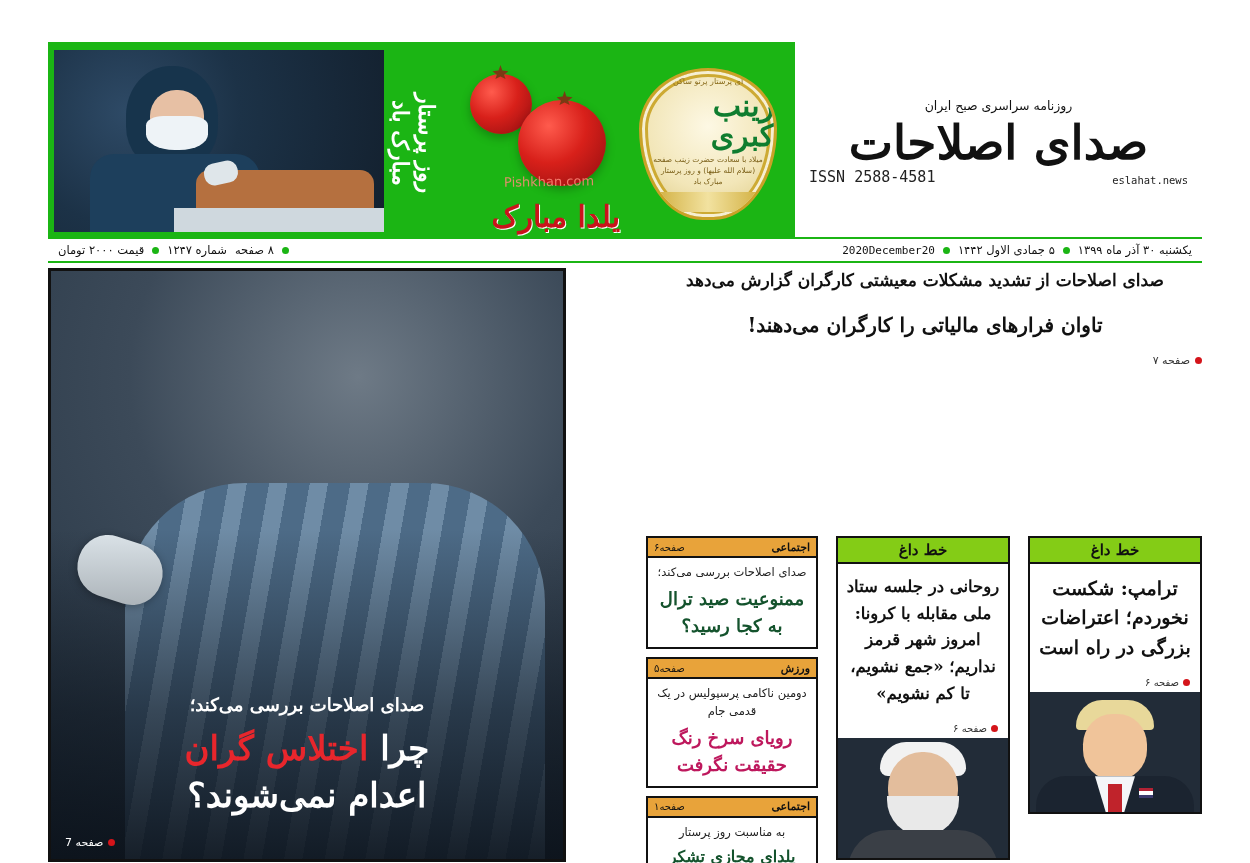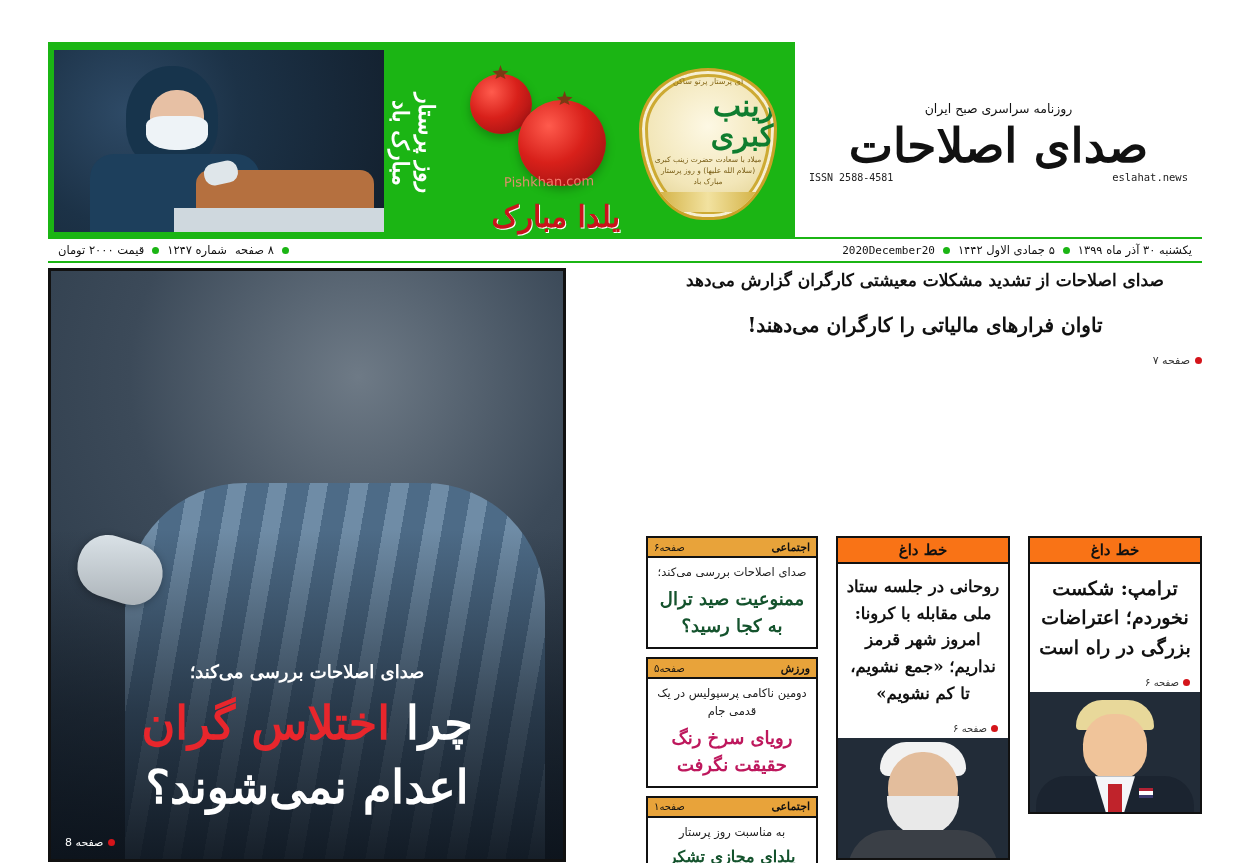--- a/index.html
+++ b/index.html
@@ -57,21 +57,21 @@
   }
   .logo-bottom {
     width: 100%;
     display: flex;
     justify-content: space-between;
     align-items: flex-end;
     padding: 0 14px;
     font-size: 10.5px;
     color: #222;
   }
-  .logo-issn { font-family: "DejaVu Sans Mono", monospace; font-size: 10px; }
+  .logo-issn { font-family: "DejaVu Sans Mono", monospace; font-size: 15px; }
   .logo-site { font-family: "DejaVu Sans Mono", monospace; font-size: 10.5px; }
 
   
   .seal {
     position: absolute;
     right: 425px; top: 26px;
     width: 138px; height: 152px;
     border-radius: 50% 50% 46% 46% / 40% 40% 60% 60%;
     background:
       radial-gradient(circle at 50% 38%, #fdf8e4 0%, #f2e6b8 55%, #d9c477 100%);
@@ -309,21 +309,21 @@
     direction: rtl; text-align: center;
   }
   .ps-kicker {
     font-family: "DejaVu Serif", serif;
     font-size: 18px; color: #ffffff; font-weight: bold;
     margin-bottom: 10px;
   }
   .ps-headline {
     font-family: "DejaVu Serif", serif;
     font-weight: bold;
-    font-size: 46px;
+    font-size: 34px;
     line-height: 1.38;
     color: #ffffff;
     letter-spacing: -1px;
   }
   .ps-headline .hl { color: #e8262c; }
   .ps-pagetag {
     position: absolute; left: 14px; bottom: 10px;
     display: flex; align-items: center; gap: 5px;
     font-size: 11px; color: #fff;
   }
@@ -334,21 +334,21 @@
     top: 268px;
     width: 174px;
     border: 2px solid #111;
     background: #fff;
     overflow: hidden;
   }
   .hotbox.b1 { right: 0; }
   .hotbox.b2 { right: 192px; }
   .hotbox-head {
     height: 26px;
-    background: #f97316;
+    background: #84cc16;
     border-bottom: 2px solid #111;
     display: flex; align-items: center; justify-content: center;
     font-family: "DejaVu Serif", serif;
     font-size: 15px; font-weight: bold; color: #111;
     direction: rtl;
   }
   .hotbox-body {
     padding: 10px 8px 4px;
     direction: rtl; text-align: center;
   }
@@ -485,21 +485,21 @@
       <div class="pom big">
         <div class="crown"></div>
       </div>
       <div class="watermark">Pishkhan.com</div>
       <div class="yalda-text">یلدا مبارک</div>
     </div>
 
     <div class="seal">
       <div class="seal-top">ای پرستار پرتو ساکن</div>
       <div class="seal-name">زینب کبری</div>
-      <div class="seal-sub">میلاد با سعادت حضرت زینب کبری (سلام الله علیها) و روز پرستار مبارک باد</div>
+      <div class="seal-sub">میلاد با سعادت حضرت زینب صفحه (سلام الله علیها) و روز پرستار مبارک باد</div>
       <div class="seal-base"></div>
     </div>
 
     <div class="logo-block">
       <div class="logo-top-line">روزنامه سراسری صبح ایران</div>
       <div class="logo-main">صدای اصلاحات</div>
       <div class="logo-bottom">
         <span class="logo-site">eslahat.news</span>
         <span class="logo-issn">ISSN 2588-4581</span>
       </div>
@@ -543,21 +543,21 @@
       <div class="ps-overlay"></div>
       <div class="ps-text">
         <div class="ps-kicker">صدای اصلاحات بررسی می‌کند؛</div>
         <div class="ps-headline">
           <span>چرا </span><span class="hl">اختلاس گران</span>
           <div>اعدام نمی‌شوند؟</div>
         </div>
       </div>
       <div class="ps-pagetag">
         <span class="dot red"></span>
-        <span>صفحه 8</span>
+        <span>صفحه 7</span>
       </div>
     </div>
 
     <div class="hotbox b1">
       <div class="hotbox-head">خط داغ</div>
       <div class="hotbox-body">
         <div class="hotbox-title">ترامپ: شکست نخوردم؛ اعتراضات بزرگی در راه است</div>
         <div class="hb-pagetag">
           <span class="dot red"></span>
           <span>صفحه ۶</span>

